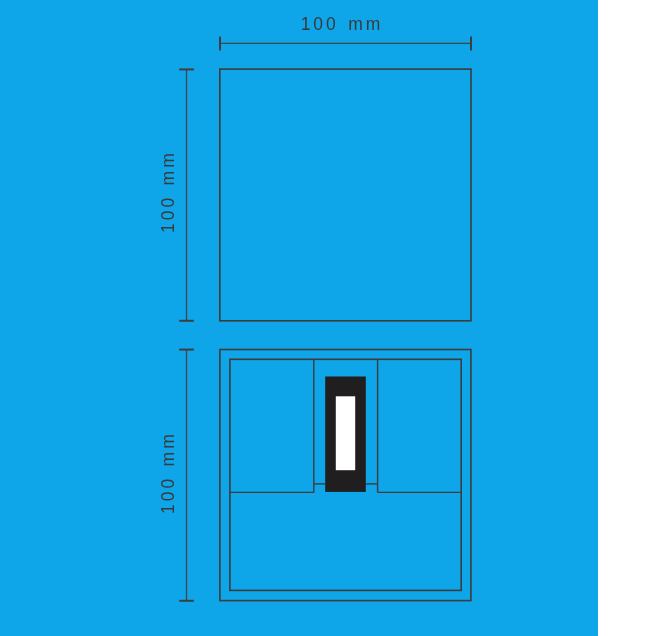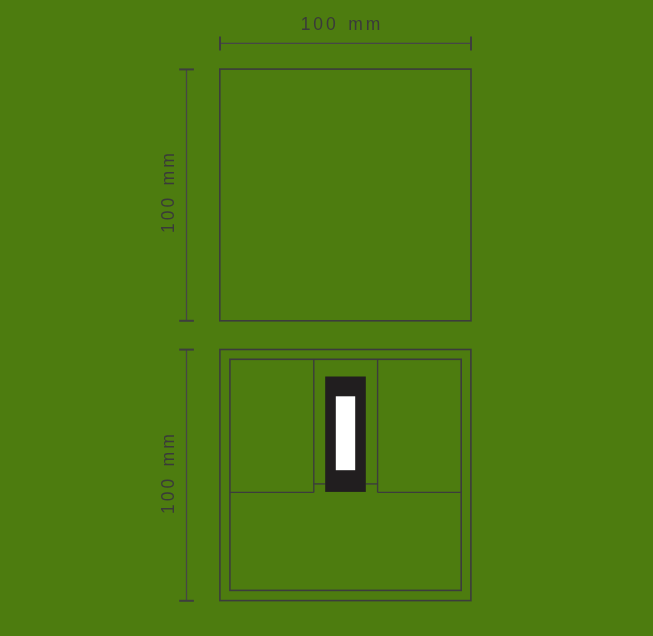--- a/index.html
+++ b/index.html
@@ -1,16 +1,16 @@
 <!DOCTYPE html>
 <html><head>
 <meta charset="utf-8">
 <style>
   html,body{margin:0;padding:0;background:#ffffff;}
-  .stage{position:relative;width:653px;height:636px;background:#4d7c0f;overflow:hidden;}
+  .stage{position:relative;width:598px;height:636px;background:#0ea5e9;overflow:hidden;}
   svg text{font-family:"Liberation Sans", sans-serif;fill:#3a3a3a;}
 </style>
 </head>
 <body>
 <div class="stage">
 <svg width="653" height="636" viewBox="0 0 653 636" xmlns="http://www.w3.org/2000/svg">
 
   <text x="342" y="30" font-size="17.5" letter-spacing="3" word-spacing="1.5" text-anchor="middle">100 mm</text>
 
   <g stroke="#464646" stroke-width="1.3" fill="none">

